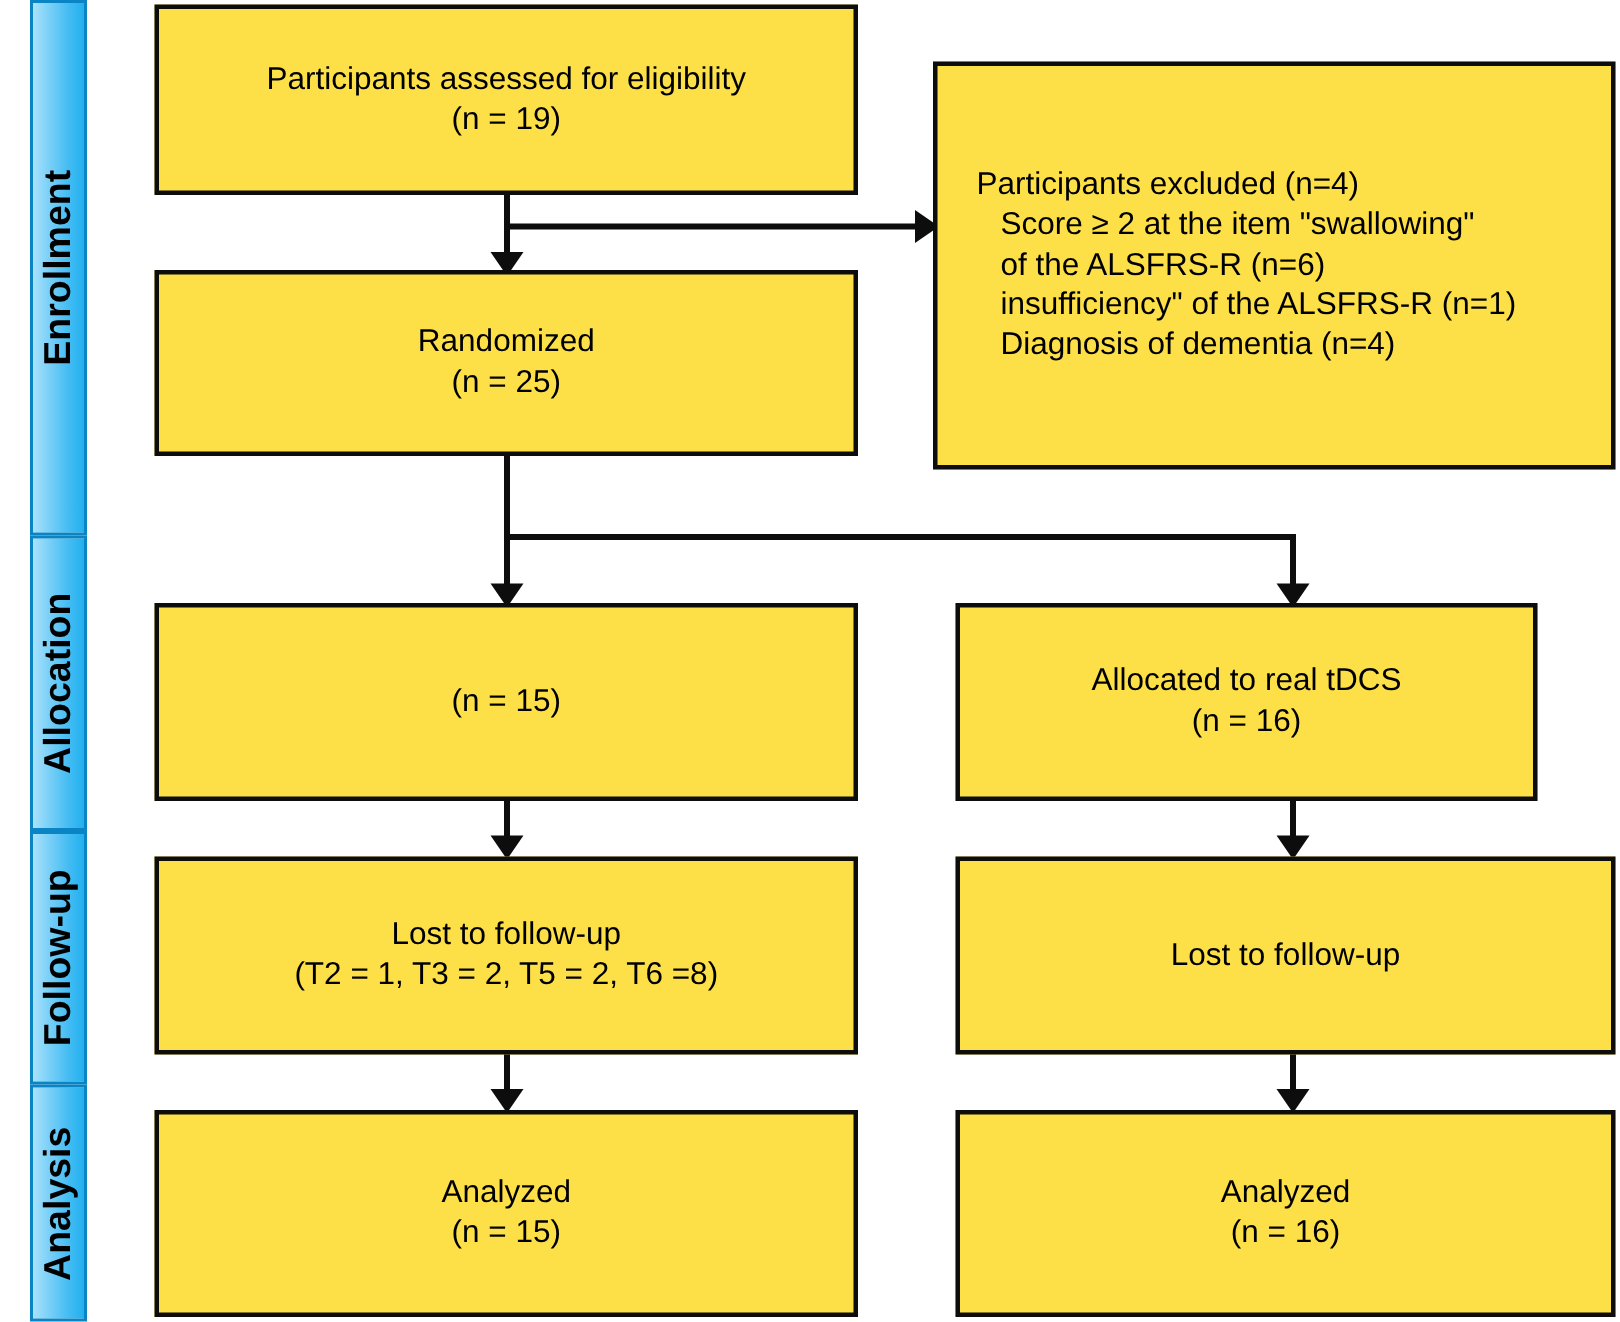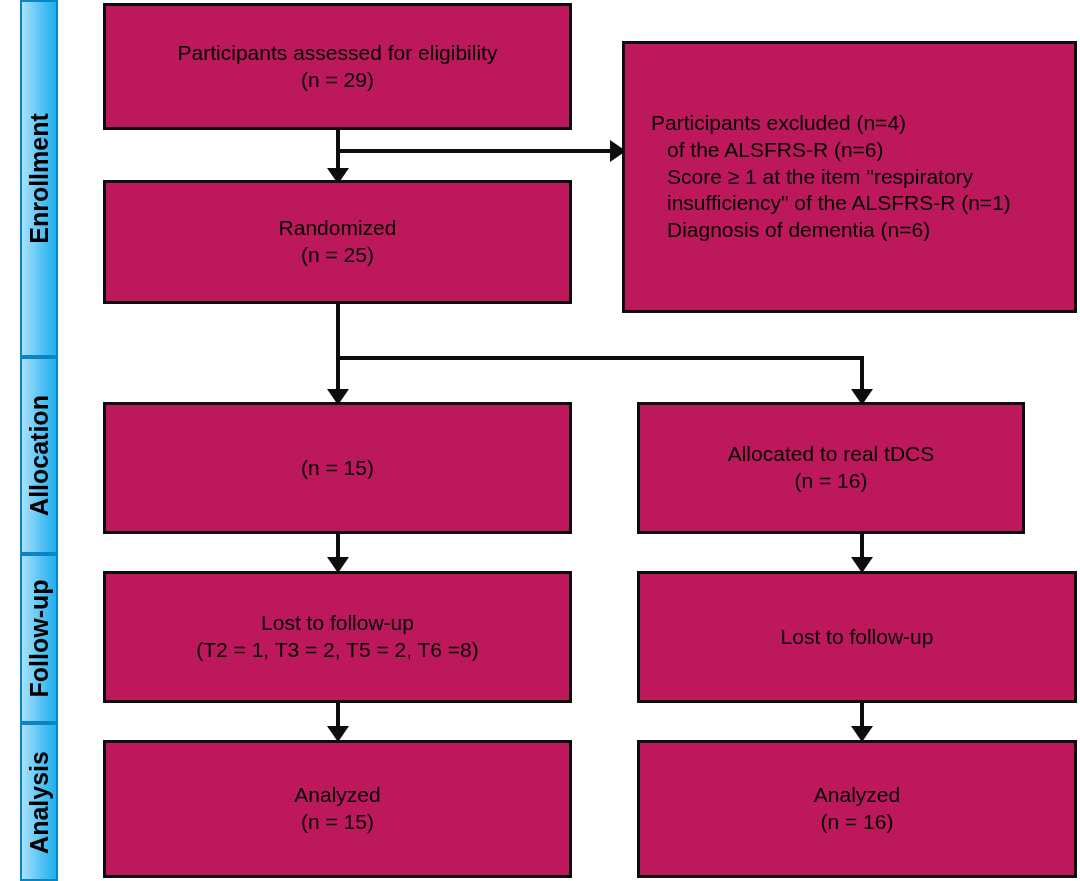--- a/index.html
+++ b/index.html
@@ -55,21 +55,21 @@
     letter-spacing: 0px;
     color: #000000;
     line-height: 1;
   }
 
   
   .fbox {
     position: absolute;
     box-sizing: border-box;
     border: 3px solid #0d0d0d;
-    background: #be185d;
+    background: #fde047;
     display: flex;
     flex-direction: column;
     align-items: center;
     justify-content: center;
     text-align: center;
     font-size: 21px;
     line-height: 1.28;
   }
   .fbox .ln { display: block; white-space: nowrap; }
 
@@ -156,29 +156,29 @@
   <div class="arrow-down" style="left:851px; top:557px;"></div>
 
   <div class="vline" style="left:336px; top:702px; height:34px;"></div>
   <div class="arrow-down" style="left:327px; top:726px;"></div>
 
   <div class="vline" style="left:860px; top:702px; height:34px;"></div>
   <div class="arrow-down" style="left:851px; top:726px;"></div>
 
   <div class="fbox" style="left:103px; top:3px; width:469px; height:127px;">
     <span class="ln">Participants assessed for eligibility</span>
-    <span class="ln">(n = 29)</span>
+    <span class="ln">(n = 19)</span>
   </div>
 
   <div class="fbox left-align" style="left:622px; top:41px; width:455px; height:272px;">
     <span class="ln">Participants excluded (n=4)</span>
+    <span class="ln ind">Score ≥ 2 at the item "swallowing"</span>
     <span class="ln ind">of the ALSFRS-R (n=6)</span>
-    <span class="ln ind">Score ≥ 1 at the item "respiratory</span>
     <span class="ln ind">insufficiency" of the ALSFRS-R (n=1)</span>
-    <span class="ln ind">Diagnosis of dementia (n=6)</span>
+    <span class="ln ind">Diagnosis of dementia (n=4)</span>
   </div>
 
   <div class="fbox" style="left:103px; top:180px; width:469px; height:124px;">
     <span class="ln">Randomized</span>
     <span class="ln">(n = 25)</span>
   </div>
 
   <div class="fbox" style="left:103px; top:402px; width:469px; height:132px;">
     <span class="ln">(n = 15)</span>
   </div>

